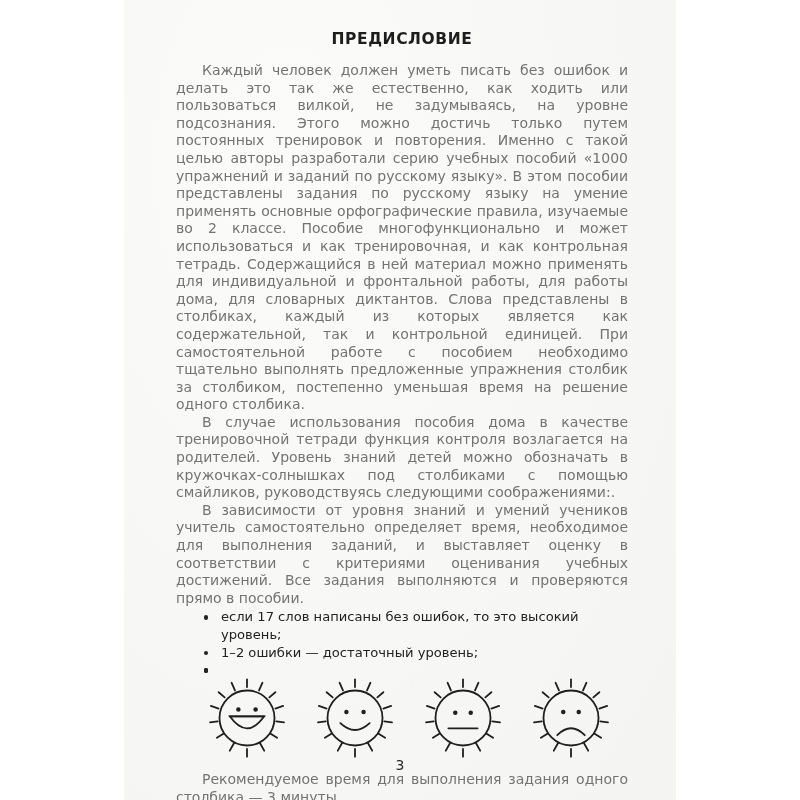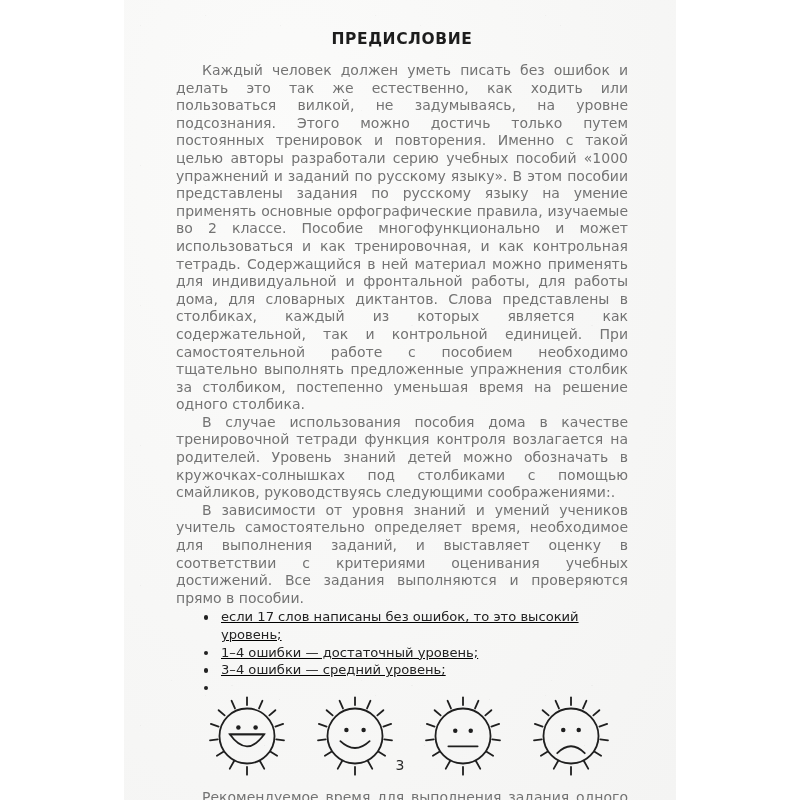--- a/index.html
+++ b/index.html
@@ -72,21 +72,20 @@
     color: #737373;
     margin: 0 0 0 0;
     text-indent: 26px;
     hyphens: manual;
   }
 
   .bullets {
     list-style: none;
     margin: 1px 0 12px 0;
     padding: 0 0 0 26px;
-    text-decoration: underline;
   }
   .bullets li {
     position: relative;
     font-size: 13.1px;
     line-height: 17.6px;
     color: #232323;
     padding-left: 19px;
     text-align: left;
   }
   .bullets li .bullet-dot {
@@ -138,25 +137,24 @@
 
     <p class="para">В зависимости от уровня знаний и умений учеников учитель самостоятельно определяет время, необходимое для выполнения заданий, и выставляет оценку в соответствии с критериями оценивания учебных достижений. Все задания выполняются и проверяются прямо в пособии.</p>
 
     <ul class="bullets">
       <li>
         <span class="bullet-dot"></span>
         <span>если 17 слов написаны без ошибок, то это высокий уровень;</span>
       </li>
       <li>
         <span class="bullet-dot"></span>
-        <span>1–4 ошибки — достаточный уровень;</span>
-      </li>
-      <li>
-        <span class="bullet-dot"></span>
-        <span>3–4 ошибки — средний уровень;</span>
+        <span>1–2 ошибки — достаточный уровень;</span>
+      </li>
+      <li>
+        <span class="bullet-dot"></span>
       </li>
       <li>
         <span class="bullet-dot"></span>
       </li>
     </ul>
 
     <div class="suns-row">
 
       <div class="sun-fig">
         <svg viewBox="0 0 100 100" width="86" height="86" aria-hidden="true">

